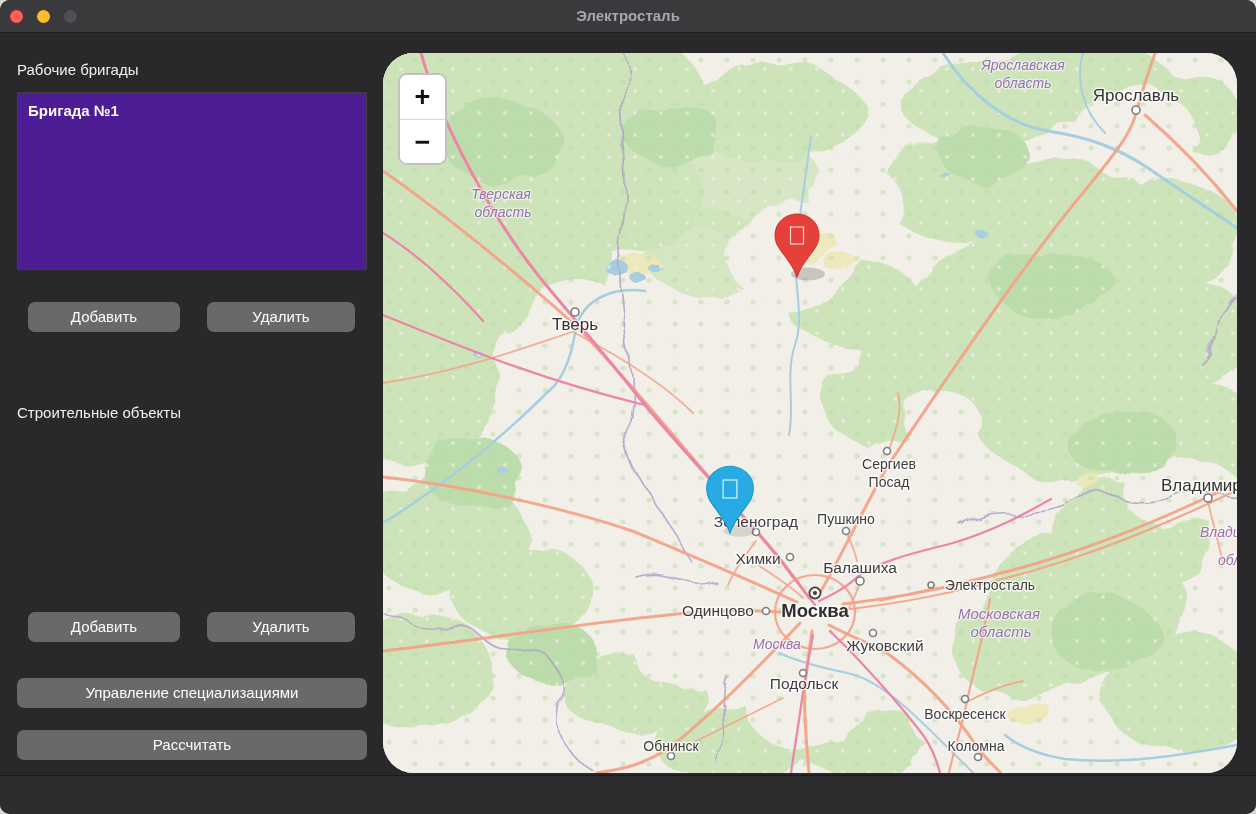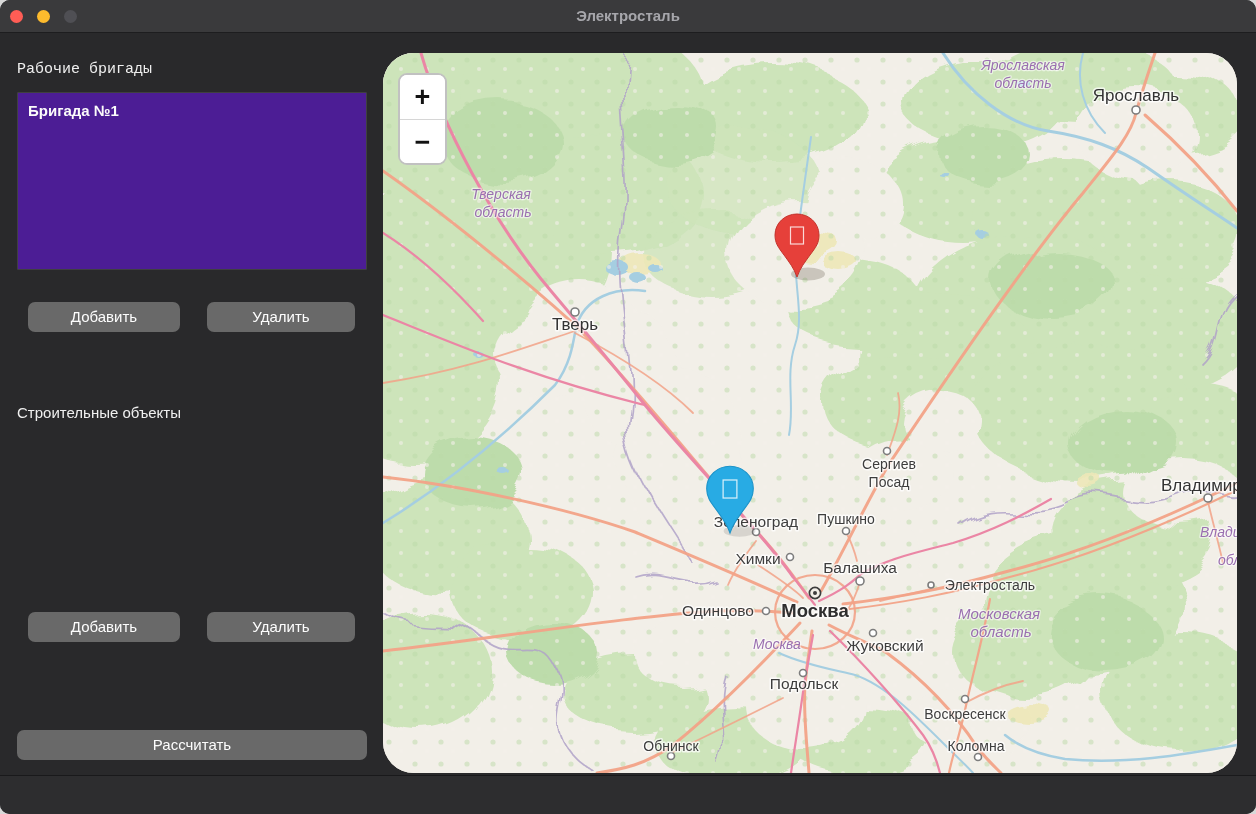--- a/index.html
+++ b/index.html
@@ -13,21 +13,21 @@
   .lights { position:absolute; left:10px; top:10px; display:flex; gap:14px; }
   .light { width:13px; height:13px; border-radius:50%; }
   .light.close { background:#ff5d55; }
   .light.min   { background:#fdbb2d; }
   .light.zoomw { background:#4f4f54; }
   .wtitle { position:absolute; left:0; top:7px; width:100%; text-align:center;
             font-size:15px; font-weight:bold; color:#a6a6ab; }
 
   
   .side-label { position:absolute; left:17px; font-size:15px; color:#f0f0f0; }
-  .lbl-brig { top:61px;font-family:Liberation Mono, monospace; } .lbl-obj { top:368px;margin-top:36px; }
+  .lbl-brig { top:61px; } .lbl-obj { top:368px;margin-top:36px; }
   .listbox { position:absolute; left:17px; width:350px; background:#4c1d95;
              border:1px solid #404041; border-radius:1px; padding:7px 0; }
   .listbox.brig { top:92px; height:178px; }
   .listbox.obj  { top:400px; height:181px; }
   .list-item { padding:2px 10px; font-size:15px; font-weight:bold; color:#fbfbfb; }
 
   .btn { position:absolute; height:30px; background:#696969; border:none; border-radius:7px;
          color:#fdfdfd; font-size:15px; font-family:"Liberation Sans",sans-serif; text-align:center;
          line-height:30px; cursor:default; }
   .btn-add1 { left:28px;  top:302px; width:152px; }
@@ -89,20 +89,21 @@
   <div class="listbox brig">
     <div class="list-item">Бригада №1</div>
   </div>
   <button class="btn btn-add1">Добавить</button>
   <button class="btn btn-del1">Удалить</button>
 
   <div class="side-label lbl-obj">Строительные объекты</div>
   <button class="btn btn-add2">Добавить</button>
   <button class="btn btn-del2">Удалить</button>
 
+  <button class="btn btn-manage">Управление специализациями</button>
   <button class="btn btn-calc">Рассчитать</button>
 
   <div class="statusbar"></div>
 
   <div class="map">
     <svg class="mapsvg" viewBox="0 0 854 720" preserveAspectRatio="none">
       <defs>
         <filter id="wob" x="-15%" y="-15%" width="130%" height="130%">
           <feTurbulence type="fractalNoise" baseFrequency="0.016" numOctaves="3" seed="7" result="n"></feTurbulence>
           <feDisplacementMap in="SourceGraphic" in2="n" scale="28"></feDisplacementMap>

